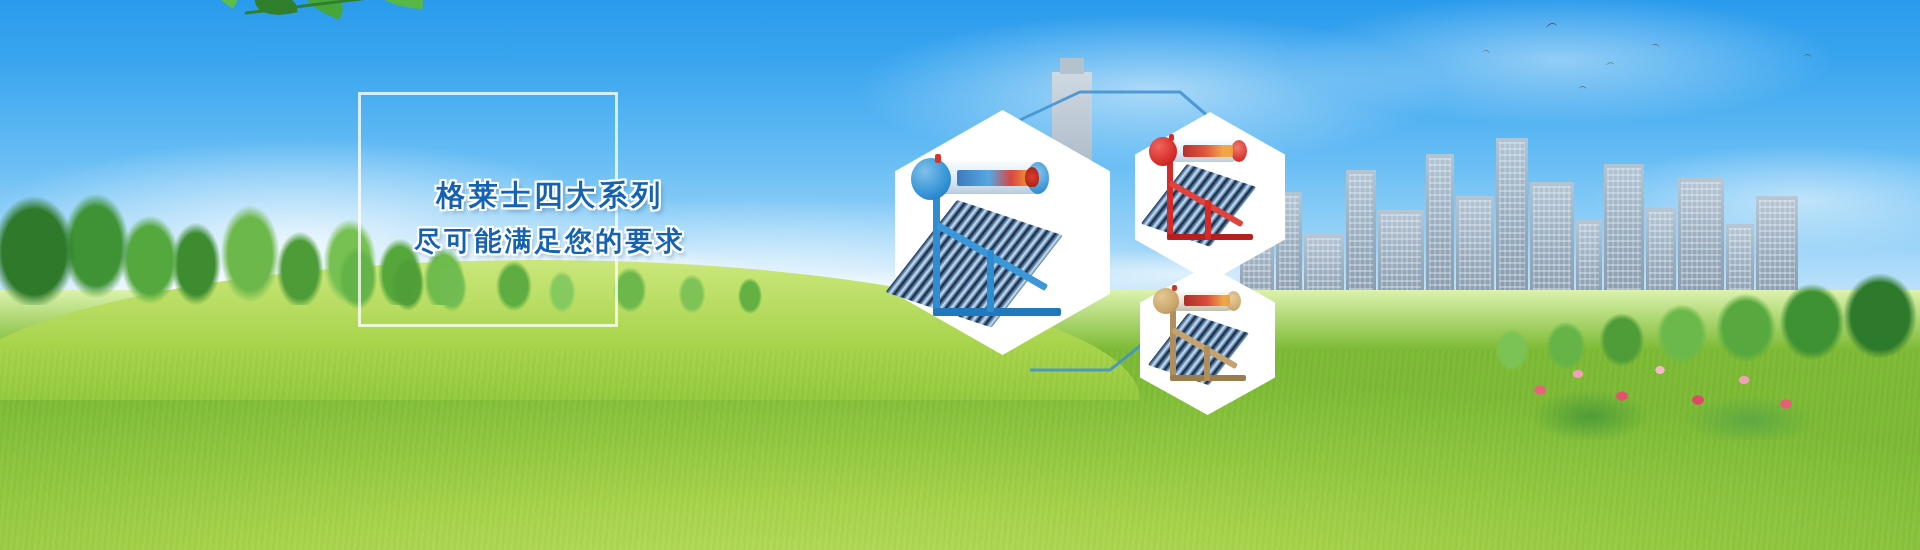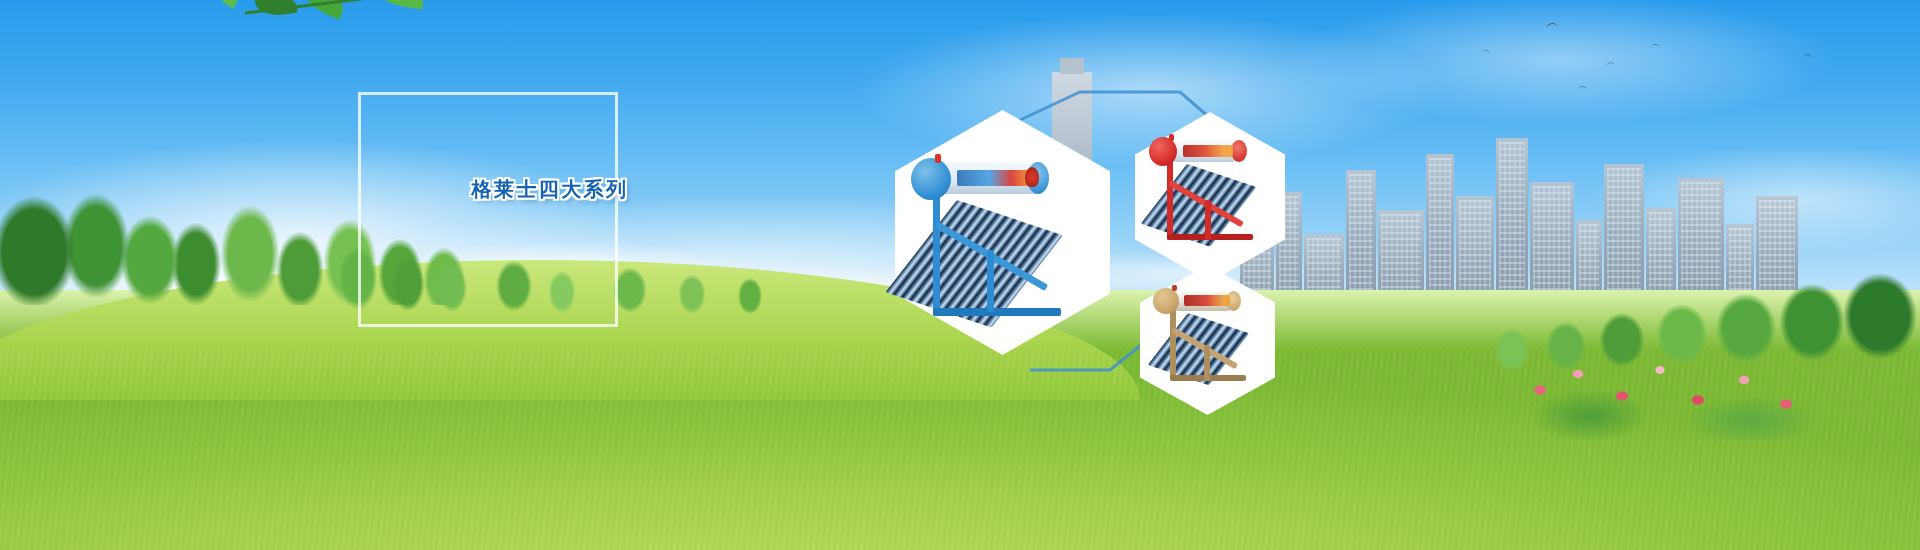--- a/index.html
+++ b/index.html
@@ -131,21 +131,21 @@
     letter-spacing:.12em;
     line-height:1.42;
     text-shadow:
       -2px -2px 0 #ffffff,  2px -2px 0 #ffffff,
       -2px  2px 0 #ffffff,  2px  2px 0 #ffffff,
        0px -2px 0 #ffffff,  0px  2px 0 #ffffff,
       -2px  0px 0 #ffffff,  2px  0px 0 #ffffff,
        3px  4px 4px rgba(20,60,110,.38);
     white-space:nowrap;
   }
-  .copy .l1 { font-size:20px; }
+  .copy .l1 { font-size:29px; }
   .copy .l2 { font-size:28px; margin-top:6px; }
   .copy .l3 { font-size:27px; margin-top:6px; }
 
   
   .hex {
     position:absolute;
     background:#ffffff;
     clip-path:polygon(50% 0%,100% 25%,100% 75%,50% 100%,0% 75%,0% 25%);
     box-shadow:0 6px 18px rgba(20,60,110,.18);
   }
@@ -225,20 +225,21 @@
 
   <div class="treeline-left"></div>
   <div class="treeline-mid"></div>
   <div class="treeline-right"></div>
   <div class="flowerbed"></div>
 
   <div class="frame"></div>
 
   <div class="copy">
     <div class="ln l1">格莱士四大系列</div>
+    <div class="ln l3">尽可能满足您的要求</div>
   </div>
 
   <svg class="connector" viewBox="0 0 420 330">
     <polyline points="140,50 200,22 300,22 330,48" fill="none" stroke="#3f8fd0" stroke-width="3" opacity=".85"></polyline>
     <polyline points="150,300 230,300 270,268" fill="none" stroke="#3f8fd0" stroke-width="3" opacity=".85"></polyline>
   </svg>
 
   <div class="hex hex-main"></div>
   <div class="prod" style="left:895px; top:110px; width:215px; height:245px;">
 

